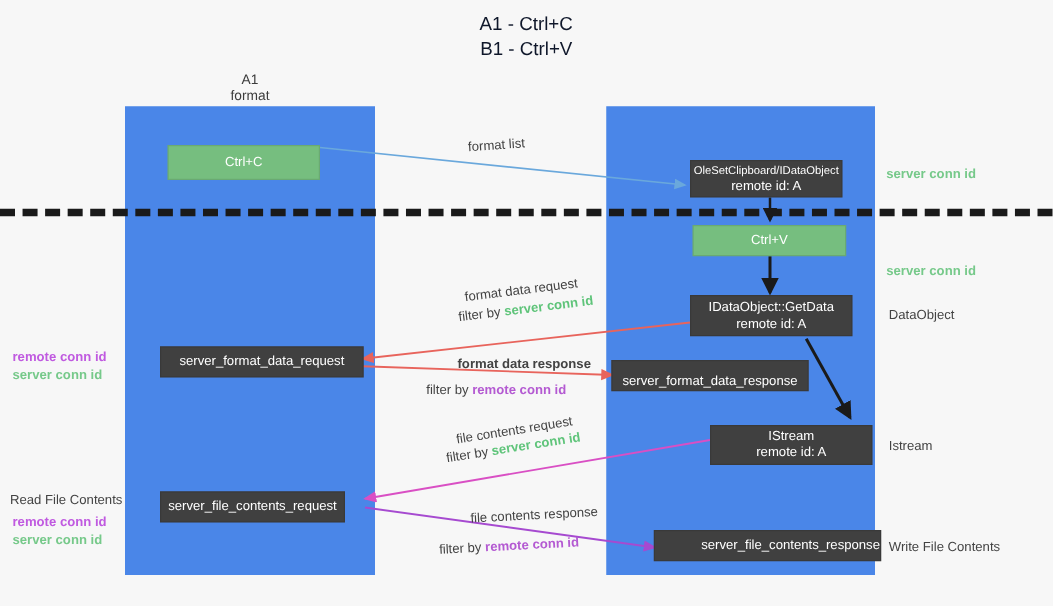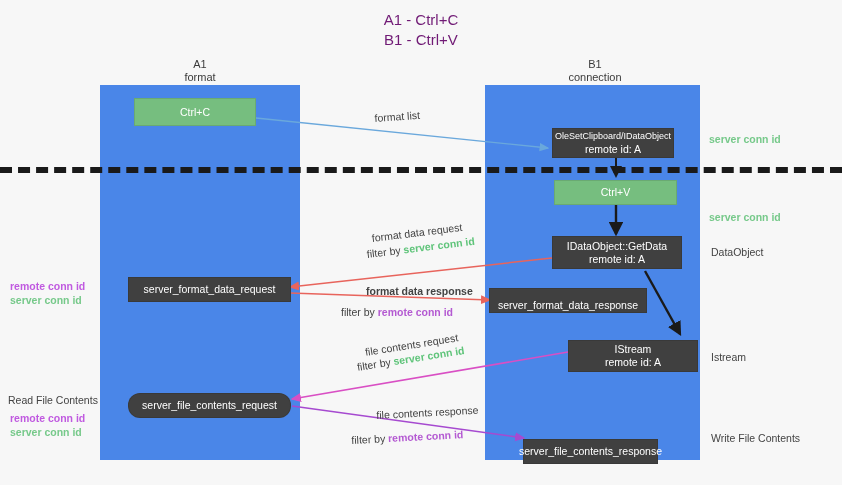--- a/index.html
+++ b/index.html
@@ -43,21 +43,21 @@
   .lane-header .l2 { display: block; }
   .hdr-a { left: 130px; top: 58px; width: 140px; }
   .hdr-b { left: 525px; top: 58px; width: 140px; }
 
   .title {
     position: absolute;
     left: 0; top: 10px;
     width: 842px;
     text-align: center;
     font-size: 15px;
-    color: #701a75;
+    color: #0f172a;
     line-height: 20px;
   }
   .title span { display: block; }
 
   .box {
     position: absolute;
     box-sizing: border-box;
     display: flex;
     flex-direction: column;
     align-items: center;
@@ -109,24 +109,20 @@
 
   <div class="title">
     <span>A1 - Ctrl+C</span>
     <span>B1 - Ctrl+V</span>
   </div>
 
   <div class="lane-header hdr-a">
     <span class="l1">A1</span>
     <span class="l2">format</span>
   </div>
-  <div class="lane-header hdr-b">
-    <span class="l1">B1</span>
-    <span class="l2">connection</span>
-  </div>
 
   <div class="lane lane-a"></div>
   <div class="lane lane-b"></div>
 
   <svg class="svg-layer" viewBox="0 0 842 485">
     <defs>
       <marker id="ar-blue" markerWidth="7" markerHeight="7" refX="6" refY="3" orient="auto">
         <path d="M0,0 L7,3 L0,6 z" fill="#6aa8dc"></path>
       </marker>
       <marker id="ar-red" markerWidth="7" markerHeight="7" refX="6" refY="3" orient="auto">
@@ -150,21 +146,21 @@
 
     <line x1="552" y1="258" x2="290" y2="287" stroke="#e8645c" stroke-width="1.5" marker-end="url(#ar-red)"></line>
     <line x1="290" y1="293" x2="490" y2="300" stroke="#e8645c" stroke-width="1.5" marker-end="url(#ar-red)"></line>
 
     <line x1="568" y1="352" x2="292" y2="399" stroke="#d94fc4" stroke-width="1.5" marker-end="url(#ar-mag)"></line>
     <line x1="292" y1="406" x2="524" y2="438" stroke="#a64ad0" stroke-width="1.5" marker-end="url(#ar-pur)"></line>
   </svg>
 
   <div class="dash-line"></div>
 
-  <div class="box green" style="left:134px; top:98px; width:122px; height:28px;">
+  <div class="box green" style="left:134px; top:116px; width:122px; height:28px;">
     <span>Ctrl+C</span>
   </div>
 
   <div class="box orange" style="left:552px; top:128px; width:122px; height:30px;">
     <span style="font-size:9px;">OleSetClipboard/IDataObject</span>
     <span>remote id: A</span>
   </div>
 
   <div class="box green" style="left:554px; top:180px; width:123px; height:25px;">
     <span>Ctrl+V</span>
@@ -181,25 +177,25 @@
 
   <div class="box orange" style="left:489px; top:288px; width:158px; height:25px;justify-content:flex-end;">
     <span>server_format_data_response</span>
   </div>
 
   <div class="box orange" style="left:568px; top:340px; width:130px; height:32px;">
     <span>IStream</span>
     <span>remote id: A</span>
   </div>
 
-  <div class="box orange" style="left:128px; top:393px; width:163px; height:25px;border-radius:12px;">
+  <div class="box orange" style="left:128px; top:393px; width:148px; height:25px;">
     <span>server_file_contents_request</span>
   </div>
 
-  <div class="box orange" style="left:523px; top:439px; width:135px; height:25px;">
+  <div class="box orange" style="left:523px; top:424px; width:182px; height:25px;align-items:flex-end;">
     <span>server_file_contents_response</span>
   </div>
 
   <div class="annot" style="left:374px; top:111px; transform:rotate(-4deg); transform-origin:left top;">
     <span>format list</span>
   </div>
 
   <div class="annot rot-a" style="left:371px; top:231px;">
     <span>format data request</span>
   </div>

